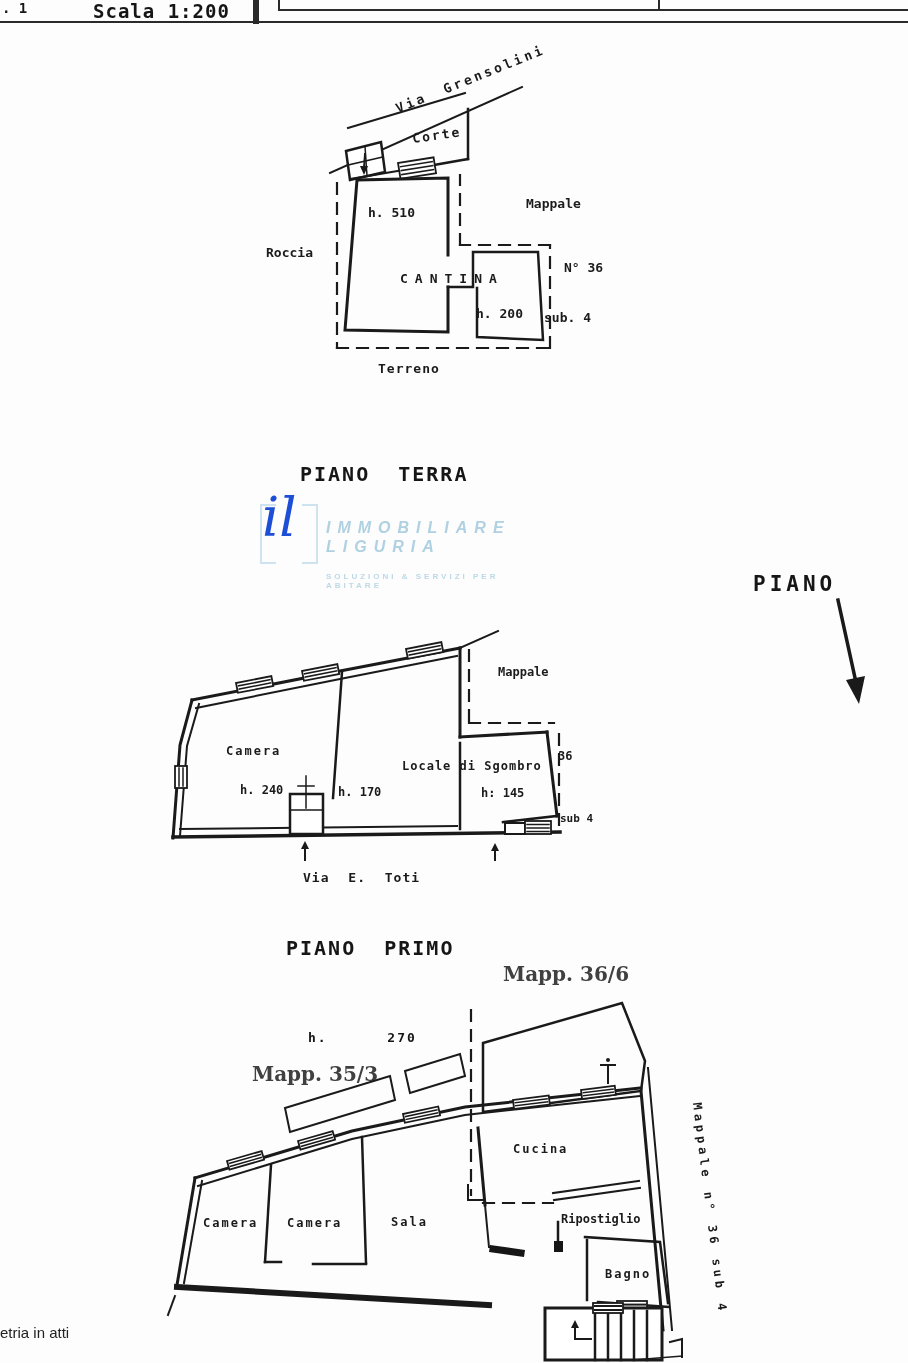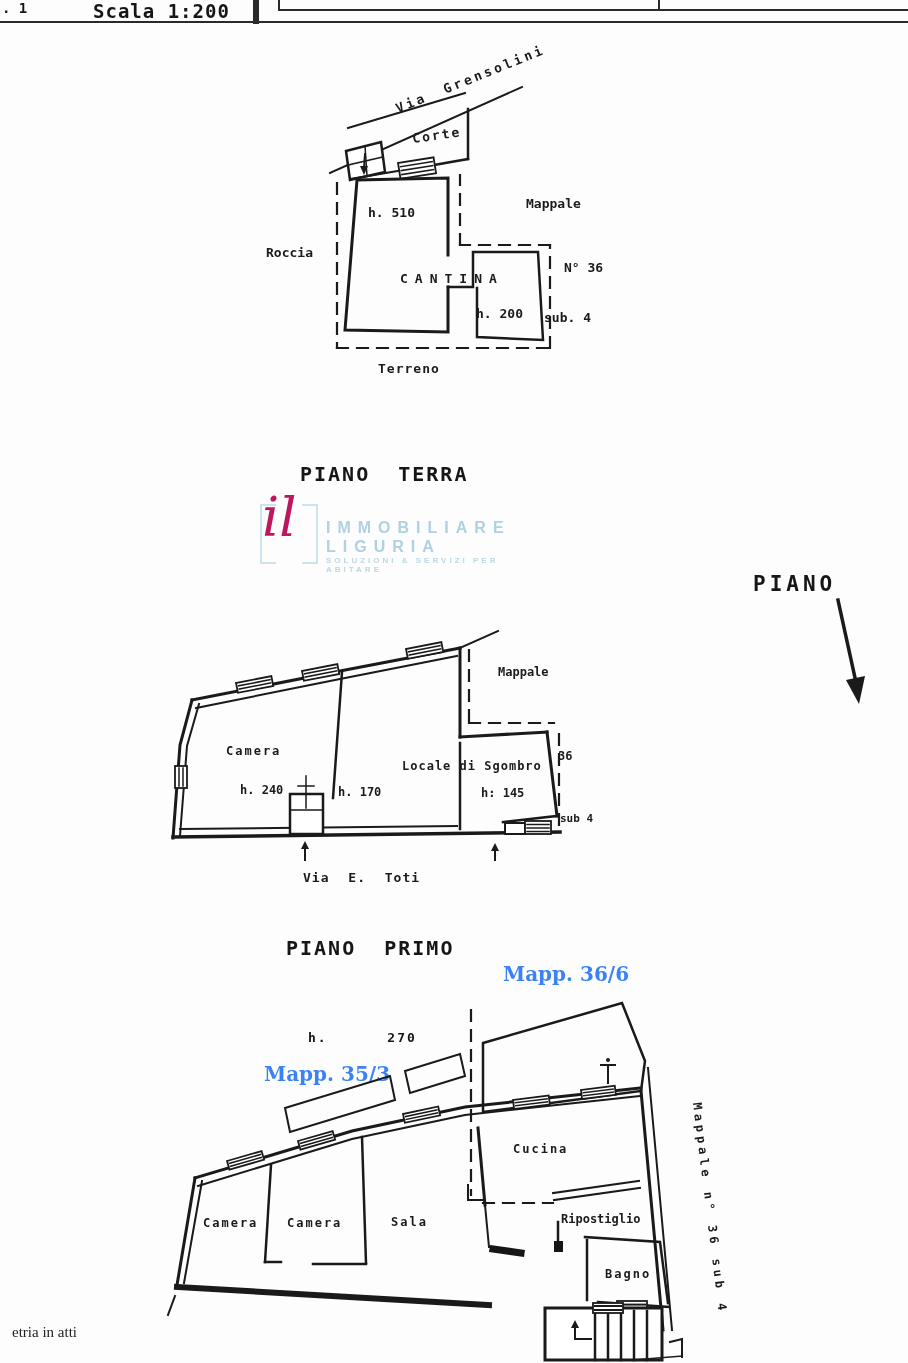--- a/index.html
+++ b/index.html
@@ -1,65 +1,65 @@
 <!DOCTYPE html>
 <html><head>
 <meta charset="utf-8">
 <style>
   html,body{margin:0;padding:0;background:#e8e8e8;}
   #page{position:relative;width:908px;height:1363px;background:#fdfdfd;overflow:hidden;
         font-family:"DejaVu Sans Mono",monospace;color:#161616;}
   .abs{position:absolute;}
   .tw{font-family:"DejaVu Sans Mono",monospace;font-weight:bold;color:#161616;white-space:pre;}
   .title{font-size:20px;letter-spacing:2px;word-spacing:14px;}
-  .serifb{font-family:"DejaVu Serif",serif;font-weight:bold;color:#3b82f6;}
+  .serifb{font-family:"DejaVu Serif",serif;font-weight:bold;color:#404040;}
   .hline{background:#2a2a2a;}
   svg{position:absolute;overflow:visible;}
   svg path,svg line,svg polyline,svg polygon,svg rect{stroke:#1a1a1a;fill:none;stroke-linecap:square;}
   svg text{font-family:"DejaVu Sans Mono",monospace;font-weight:bold;fill:#1b1b1b;font-size:13px;}
   .lbl-s{font-size:12px;}
   .dash{stroke-dasharray:11 9;stroke-width:2.2;}
   .wall3{stroke-width:3;}
   .wall25{stroke-width:2.5;}
   .wall2{stroke-width:2;}
   .thin{stroke-width:1.5;}
   .winrect{fill:#ffffff;stroke-width:1.8;}
-  .logo-line{color:#afd1e2;font-family:"Liberation Sans",sans-serif;font-weight:bold;font-size:16px;letter-spacing:7px;line-height:19px;}
-  .logo-tag{color:#bcd9e6;font-family:"Liberation Sans",sans-serif;font-weight:bold;font-size:8px;letter-spacing:3px;margin-top:0;}
+  .logo-line{color:#afd1e2;font-family:"Liberation Sans",sans-serif;font-weight:bold;font-size:16px;letter-spacing:7px;line-height:19px;font-style:italic;}
+  .logo-tag{color:#bcd9e6;font-family:"Liberation Sans",sans-serif;font-weight:bold;font-size:8px;letter-spacing:3px;margin-top:16px;}
   .bracket{position:absolute;width:14px;height:56px;}
 </style>
 </head>
 <body>
 
 <div id="page">
 
   <div class="abs tw" style="left:2px;top:0;font-size:14px;">. 1</div>
   <div class="abs tw" style="left:93px;top:0;font-size:19px;letter-spacing:1px;">Scala 1:200</div>
   <div class="abs hline" style="left:253px;top:0;width:6px;height:24px;"></div>
   <div class="abs hline" style="left:0;top:21px;width:908px;height:2px;"></div>
   <div class="abs hline" style="left:278px;top:9px;width:630px;height:2px;"></div>
   <div class="abs hline" style="left:278px;top:0;width:2px;height:10px;"></div>
   <div class="abs hline" style="left:658px;top:0;width:2px;height:10px;"></div>
 
   <div class="abs tw title" style="left:300px;top:462px;">PIANO TERRA</div>
   <div class="abs tw title" style="left:286px;top:936px;">PIANO PRIMO</div>
   <div class="abs tw" style="left:308px;top:1030px;font-size:13px;word-spacing:20px;letter-spacing:2px;">h.  270</div>
   <div class="abs serifb" style="left:503px;top:962px;font-size:20px;">Mapp. 36/6</div>
-  <div class="abs serifb" style="left:264px;top:1062px;font-size:20px;">Mapp. 35/3</div>
+  <div class="abs serifb" style="left:252px;top:1062px;font-size:20px;">Mapp. 35/3</div>
 
   <div class="abs tw" style="left:753px;top:572px;font-size:21px;letter-spacing:4px;">PIANO</div>
   <svg style="left:815px;top:592px;" width="70" height="125" viewBox="0 0 70 125">
     <line x1="23" y1="8" x2="42" y2="95" style="stroke-width:3.5"></line>
     <polygon points="31,88 50,84 44,112" style="fill:#1a1a1a;stroke:none"></polygon>
   </svg>
 
   <div class="abs" style="left:240px;top:496px;width:300px;height:78px;">
     <div class="bracket" style="left:20px;top:8px;border:2px solid #cde3ef;border-right:none;"></div>
     <div class="bracket" style="left:62px;top:8px;border:2px solid #cde3ef;border-left:none;"></div>
-    <div class="abs" style="left:22px;top:-10px;font-family:'DejaVu Serif',serif;font-style:italic;font-size:54px;color:#be185d;">il</div>
+    <div class="abs" style="left:22px;top:-10px;font-family:'DejaVu Serif',serif;font-style:italic;font-size:54px;color:#1d4ed8;">il</div>
     <div class="abs" style="left:86px;top:22px;">
       <div class="logo-line">IMMOBILIARE</div>
       <div class="logo-line">LIGURIA</div>
       <div class="logo-tag">SOLUZIONI &amp; SERVIZI PER ABITARE</div>
     </div>
   </div>
 
   <svg style="left:230px;top:75px;" width="390" height="320" viewBox="0 0 390 320">
     <g>
       <line class="wall2" x1="118" y1="53" x2="235" y2="18"></line>
@@ -269,15 +269,15 @@
     </g>
     <text class="lbl-s" x="38" y="232" style="letter-spacing:2px;">Camera</text>
     <text class="lbl-s" x="122" y="232" style="letter-spacing:2px;">Camera</text>
     <text class="lbl-s" x="226" y="231" style="letter-spacing:2px;">Sala</text>
     <text class="lbl-s" x="348" y="158" style="letter-spacing:2px;">Cucina</text>
     <text class="lbl-s" x="396" y="228">Ripostiglio</text>
     <text class="lbl-s" x="440" y="283" style="letter-spacing:2px;">Bagno</text>
     <text x="528" y="108" transform="rotate(83 528 108)" style="font-size:12px;letter-spacing:4px;">Mappale n° 36 sub 4</text>
   </svg>
 
-  <div class="abs" style="left:12px;top:1324px;font-family:Liberation Serif, serif;font-size:15px;color:#222;">etria in atti</div>
+  <div class="abs" style="left:0;top:1324px;font-family:Liberation Sans, sans-serif;font-size:15px;color:#222;">etria in atti</div>
 
 </div>
 
 </body></html>

